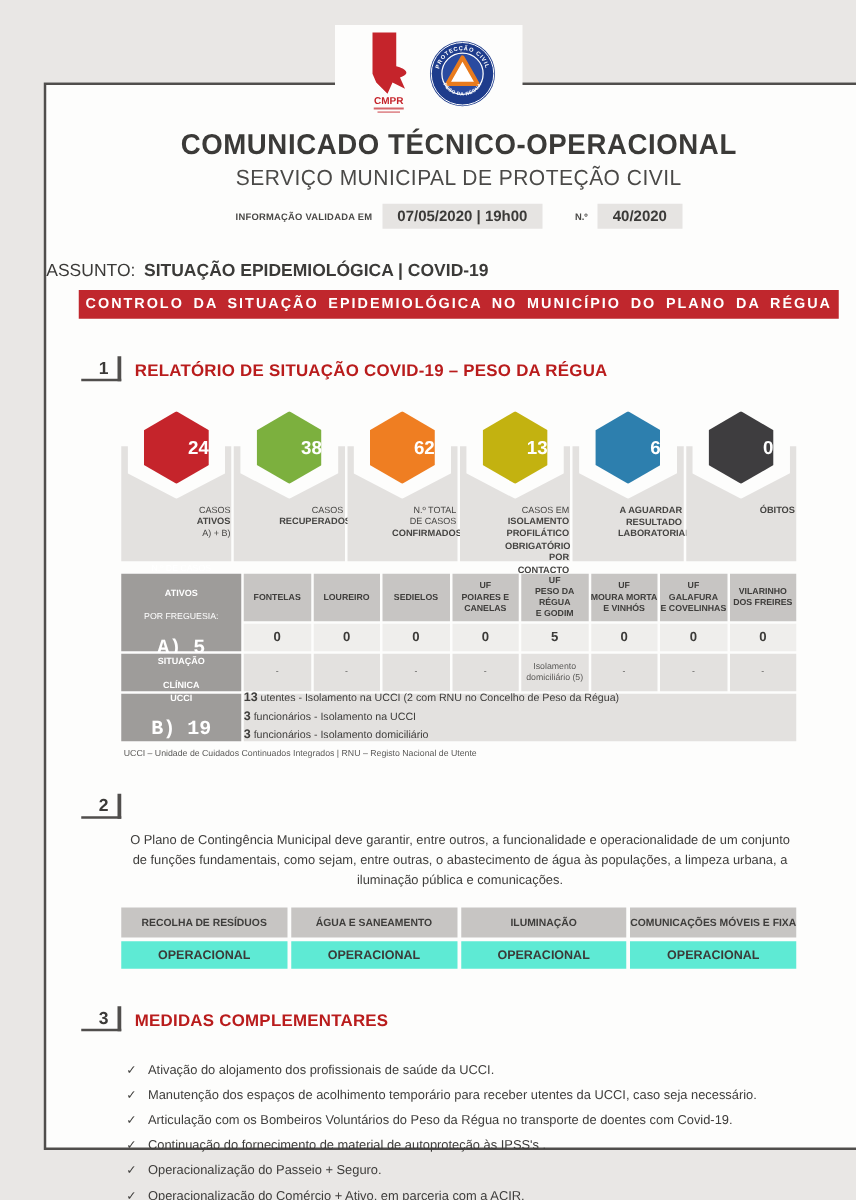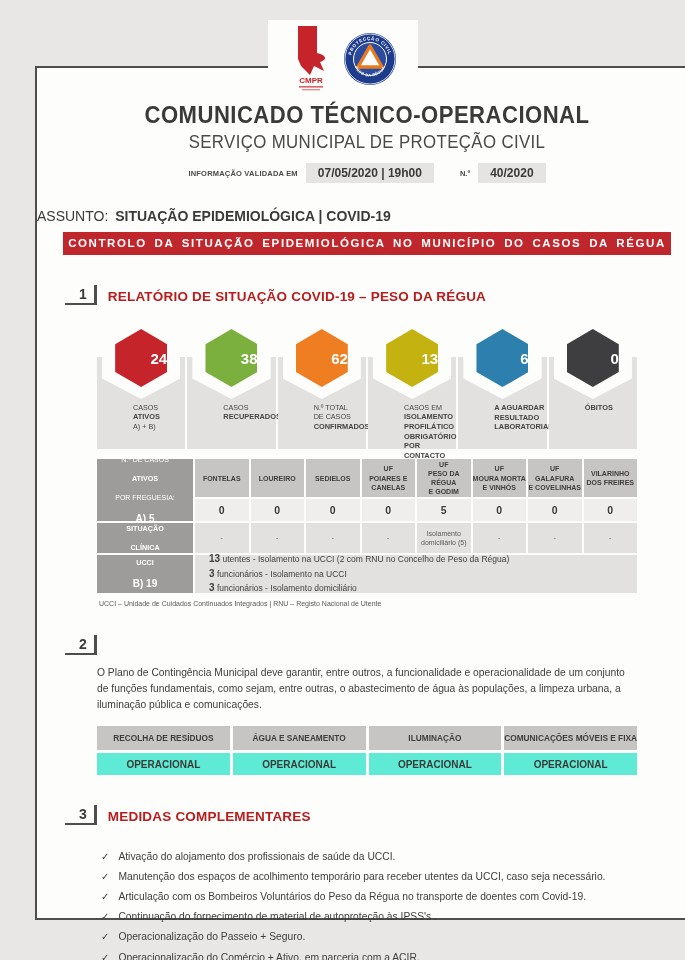--- a/index.html
+++ b/index.html
@@ -57,45 +57,45 @@
     width:60px; height:66px; background:#fdfdfc;
     clip-path:polygon(50% 0,100% 26%,100% 74%,50% 100%,0 74%,0 26%);
     display:flex; align-items:center; justify-content:center;
   }
   .hex-inner {
     width:52px; height:58px;
     clip-path:polygon(50% 0,100% 26%,100% 74%,50% 100%,0 74%,0 26%);
     display:flex; align-items:center; justify-content:flex-end;
   }
   .hex-num { color:#fff; font-size:15px; font-weight:bold; }
-  .stat-label { position:absolute; left:1px; right:1px; top:46px; text-align:left;
+  .stat-label { position:absolute; left:1px; right:1px; top:46px; text-align:right;
     font-size:7.2px; line-height:1.3; color:#454442;padding-left:35px; }
   .stat-label b { font-size:7.4px; }
   
   .freg-grid {
     display:grid; grid-template-columns:96px repeat(8, 1fr);
     grid-template-rows:38px 22px 30px 38px; gap:2px;
     margin:10px 60px 0 60px;
   }
   .cell { display:flex; align-items:center; justify-content:center; text-align:center; }
   .cell-dark { background:#9e9c9a; color:#ffffff; flex-direction:column; font-size:7px; line-height:1.35; }
-  .cell-dark .big { font-size:10px; font-weight:bold; }
+  .cell-dark .big { font-size:16px; font-weight:bold;font-family:Liberation Mono, monospace; }
   .cell-dark b { font-size:7.2px; }
   .cell-head { background:#c7c5c3; color:#3e3d3b; font-size:7px; font-weight:bold; line-height:1.3; white-space:pre-line; }
   .cell-val { background:#efeeec; font-size:10.5px; font-weight:bold; color:#3b3a38; }
   .cell-clin { background:#e3e1df; font-size:7px; color:#5a5957; line-height:1.35; white-space:pre-line; }
   .cell-ucci {
     background:#e3e1df; grid-column:2 / span 8; flex-direction:column;
     align-items:flex-start; justify-content:center; text-align:left;
-    font-size:8.5px; color:#3e3d3b; line-height:1.45; padding-left:14px;
+    font-size:8.5px; color:#3e3d3b; line-height:1.45; 
   }
   .cell-ucci .n { font-size:10px; font-weight:bold; }
   .footnote { margin:7px 60px 0 62px; font-size:7px; color:#5a5957; }
   
-  .paragraph { margin:10px 58px 0 60px; font-size:10.3px; line-height:1.55; color:#3e3d3b; }
+  .paragraph { margin:10px 58px 0 60px; font-size:10.3px; line-height:1.55; color:#3e3d3b;text-align:center; }
   .services-grid { display:grid; grid-template-columns:repeat(4,1fr); grid-template-rows:24px 22px; gap:3px; margin:13px 60px 0 60px; }
   .svc-head { background:#c7c5c3; font-size:8.3px; font-weight:bold; color:#3e3d3b; }
   .svc-val { background:#5eead4; font-size:10px; font-weight:bold; color:#3b3a38; }
   
   .measures { margin:22px 40px 0 64px; }
   .measure-item { display:flex; font-size:10.3px; line-height:1.95; color:#3e3d3b; }
   .check { margin-right:9px; font-size:10px; }
 </style>
 </head>
 <body>
@@ -110,21 +110,21 @@
       <span class="info-box">07/05/2020 | 19h00</span>
       <span class="num-label">N.º</span>
       <span class="info-box">40/2020</span>
     </div>
     <div class="subject-row">
       <span>ASSUNTO:</span>
       <b>SITUAÇÃO EPIDEMIOLÓGICA | COVID-19</b>
     </div>
   </div>
 
-  <div class="banner">CONTROLO DA SITUAÇÃO EPIDEMIOLÓGICA NO MUNICÍPIO DO CASOS DA RÉGUA</div>
+  <div class="banner">CONTROLO DA SITUAÇÃO EPIDEMIOLÓGICA NO MUNICÍPIO DO PLANO DA RÉGUA</div>
 
   <div class="section-head" style="margin-top:30px;">
     <span class="section-num">1</span>
     <span class="section-title">RELATÓRIO DE SITUAÇÃO COVID-19 – PESO DA RÉGUA</span>
   </div>
 
   <div class="stats-band" id="stats-band">
       <div class="stat-col">
         <div class="ribbon"></div>
         <div class="hex-outer">

